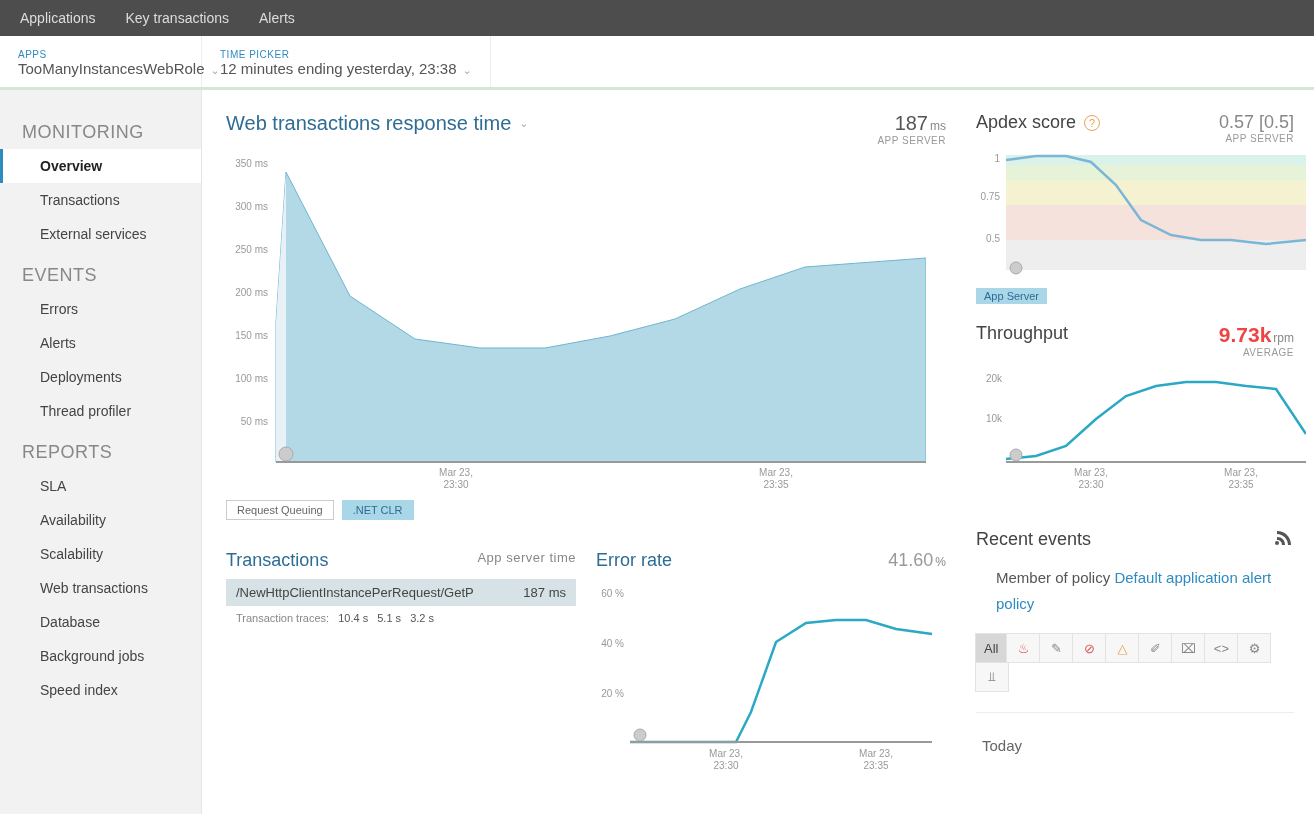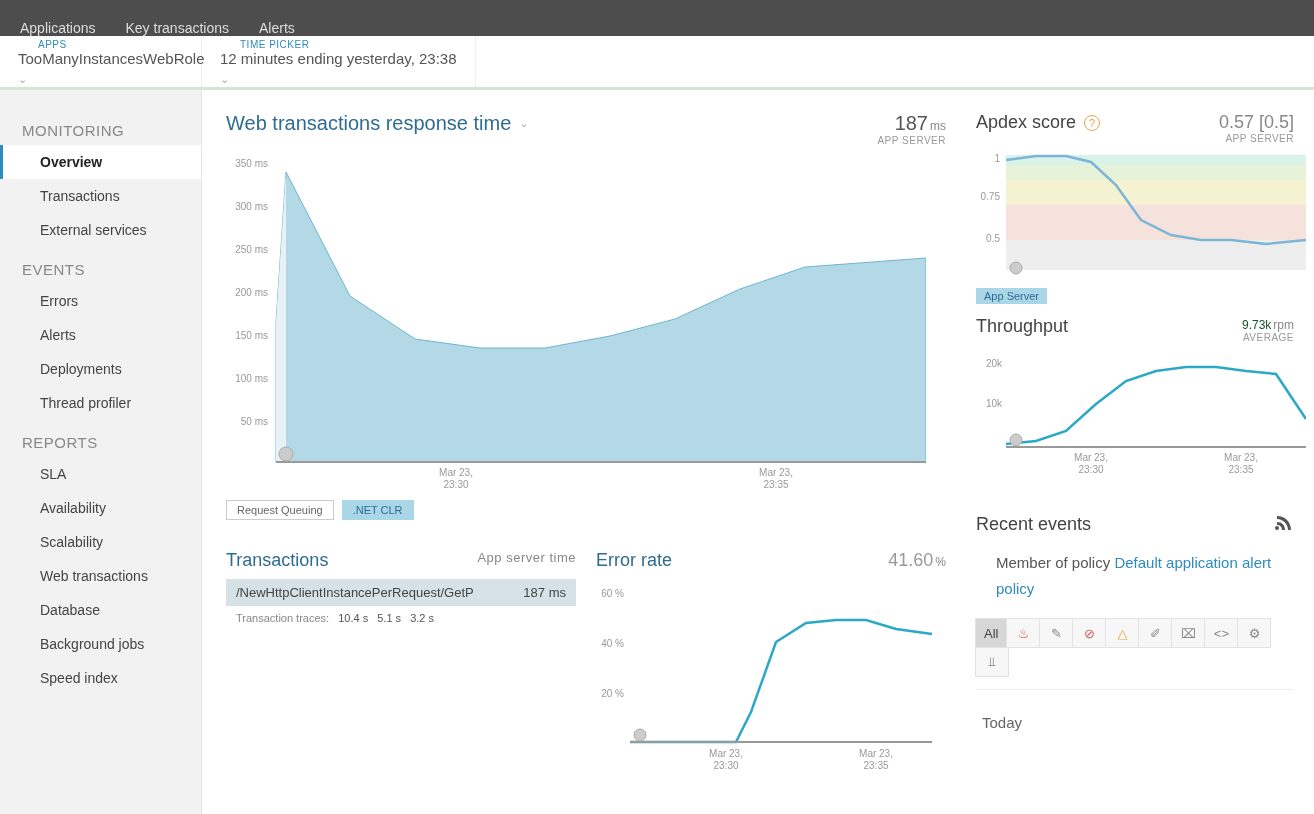--- a/index.html
+++ b/index.html
@@ -1,31 +1,31 @@
 <!DOCTYPE html>
 <html><head>
 <meta charset="utf-8">
 <style>
   * { box-sizing: border-box; margin: 0; padding: 0; font-family: "Segoe UI", -apple-system, sans-serif; }
   body { background: #fff; color: #333; font-size: 14px; width: 1314px; height: 814px; overflow: hidden; }
 
-  .topbar { background: #4d4d4d; height: 36px; display: flex; align-items: flex-end; padding: 0 20px; gap: 30px; }
+  .topbar { background: #4d4d4d; height: 36px; display: flex; align-items: center; padding: 0 20px; gap: 30px; }
   .topbar a { color: #ddd; font-size: 14px; text-decoration: none; cursor: pointer; }
 
   .subbar { height: 54px; display: flex; border-bottom: 3px solid #d5e6d5; }
   .subbar-cell { padding: 8px 18px 6px; border-right: 1px solid #eee; display: flex; flex-direction: column; justify-content: center; }
   .subbar-cell.first { width: 202px; }
-  .subbar-label { font-size: 10px; letter-spacing: .5px; color: #2e8bbf; text-transform: uppercase; margin-left: 20px; }
-  .subbar-value { font-size: 15px; color: #555; display: flex; align-items: flex-start; gap: 6px; flex-direction: column; }
+  .subbar-label { font-size: 10px; letter-spacing: .5px; color: #2e8bbf; text-transform: uppercase; }
+  .subbar-value { font-size: 15px; color: #555; display: flex; align-items: flex-end; gap: 6px; }
   .chevron { color: #aaa; font-size: 11px; }
 
   .layout { display: flex; height: calc(814px - 36px - 54px); }
 
   .sidebar { width: 202px; background: #f2f2f2; border-right: 1px solid #e5e5e5; padding-top: 18px; overflow-y: auto; }
-  .side-section { font-size: 15px; color: #888; letter-spacing: .5px; padding: 14px 22px 6px; }
+  .side-section { font-size: 18px; color: #888; letter-spacing: .5px; padding: 14px 22px 6px; }
   .side-item { display: block; font-size: 14px; color: #444; padding: 9px 22px 9px 40px; cursor: pointer; }
   .side-item.active { background: #fff; font-weight: 700; color: #222; border-left: 3px solid #2e8bbf; padding-left: 37px; }
 
   .main { flex: 1; display: flex; overflow: hidden; }
   .center { flex: 1; padding: 22px 18px 10px 24px; overflow-y: auto; }
   .right  { width: 350px; padding: 22px 20px 10px 12px; overflow-y: auto; }
 
   .panel-head { display: flex; justify-content: space-between; align-items: flex-start; margin-bottom: 6px; }
   .panel-title { font-size: 20px; color: #2e6c93; font-weight: 400; display:flex; align-items:center; gap:8px;}
   .metric { text-align: right; }
@@ -51,21 +51,21 @@
   .help { display:inline-flex; width:16px; height:16px; border:1.5px solid #f0a050; color:#f0a050; border-radius:50%; align-items:center; justify-content:center; font-size:11px; }
 
   .events-head { display:flex; justify-content:space-between; align-items:center; }
   .policy { font-size:15px; color:#555; padding:14px 0 18px 20px; line-height:1.7; }
   .policy a { color:#2e8bbf; text-decoration:none; }
 
   .filter-bar { display:flex; flex-wrap:wrap; gap:0; margin-left:0; }
   .filter-btn { width:34px; height:30px; border:1px solid #e3e3e3; background:#f7f7f7; display:flex; align-items:center; justify-content:center; cursor:pointer; font-size:13px; color:#888; margin-left:-1px; margin-top:-1px;}
   .filter-btn.first { width:auto; padding:0 8px; background:#d7d7d7; color:#444; }
 
-  .today { font-size:15px; color:#666; padding:24px 0 0 6px; border-top:1px solid #eee; margin-top:12px;}
+  .today { font-size:15px; color:#666; padding:24px 0 0 6px; border-top:1px solid #eee; margin-top:20px;}
   .tick { font-size:10px; fill:#999; }
   .grub { fill:#ccc; stroke:#aaa; }
 </style>
 </head>
 <body>
 
 <div class="topbar">
   <a>Applications</a>
   <a>Key transactions</a>
   <a>Alerts</a>
@@ -219,24 +219,24 @@
           <text class="tick" x="24" y="12" text-anchor="end">1</text>
           <text class="tick" x="24" y="50" text-anchor="end">0.75</text>
           <text class="tick" x="24" y="92" text-anchor="end">0.5</text>
           <polyline fill="none" stroke="#7bb6d6" stroke-width="2.5" points="30,10 60,6 90,6 115,12 140,35 165,70 195,85 225,90 255,90 290,94 330,90"></polyline>
           <circle class="grub" cx="40" cy="118" r="6"></circle>
         </svg>
       </div>
       <span class="apdex-legend">App Server</span>
 
       
-      <div class="panel-head" style="margin-top:12px;gap:12px;">
+      <div class="panel-head" style="margin-top:19px;gap:12px;">
         <div class="panel-title" style="font-size:18px;color:#444;">Throughput</div>
         <div class="metric">
-          <div><span class="metric-val" style="font-size:12px;color:#14532d;">9.73k</span><span class="metric-unit">rpm</span></div>
+          <div><span class="metric-val" style="font-size:21px;color:#ef4444;font-weight:bold;">9.73k</span><span class="metric-unit">rpm</span></div>
           <div class="metric-sub">AVERAGE</div>
         </div>
       </div>
       <div class="chart">
         <svg width="330" height="130" viewBox="0 0 330 130">
           <text class="tick" x="26" y="18" text-anchor="end">20k</text>
           <text class="tick" x="26" y="58" text-anchor="end">10k</text>
           <polyline fill="none" stroke="#2aa8c4" stroke-width="2.5" points="30,95 60,92 90,82 120,55 150,32 180,22 210,18 240,18 270,22 300,25 330,70"></polyline>
           <line x1="30" y1="98" x2="330" y2="98" stroke="#999" stroke-width="2"></line>
           <circle class="grub" cx="40" cy="91" r="6"></circle>

